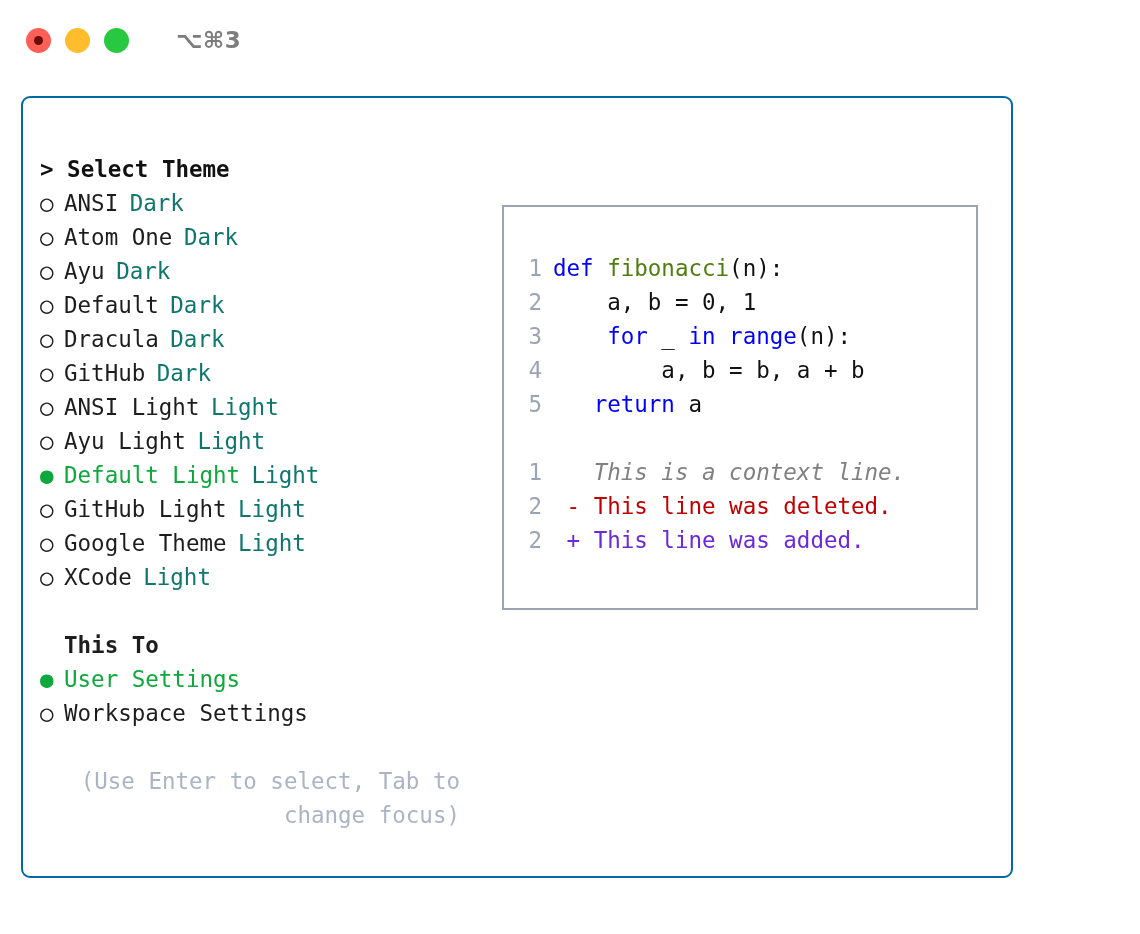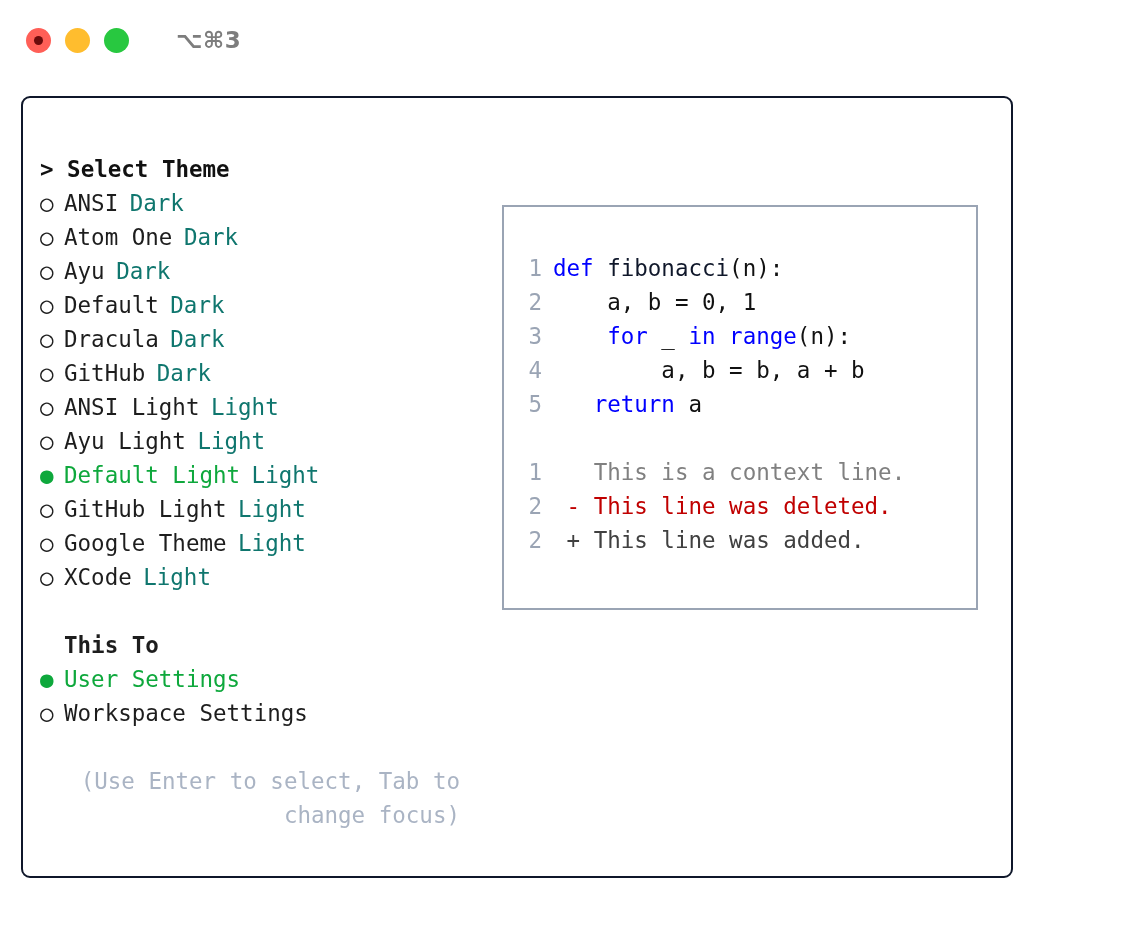--- a/index.html
+++ b/index.html
@@ -72,21 +72,21 @@
     white-space: pre;
   }
 
   
   .frame {
     position: absolute;
     left: 21px;
     top: 96px;
     width: 992px;
     height: 782px;
-    border: 2px solid #0f172a;
+    border: 2px solid #0369a1;
     border-radius: 9px;
     box-sizing: border-box;
     background: #ffffff;
   }
 
   
   .cols {
     position: absolute;
     left: 0; top: 0;
     width: 100%; height: 100%;
@@ -185,25 +185,25 @@
     display: inline-block;
     width: 22px;
     flex: 0 0 22px;
     text-align: right;
     color: #9aa4b4;
     margin-right: 11px;
   }
   .ctext { white-space: pre; }
 
   .kw   { color: #0000ff; }
-  .fn   { color: #0f172a; text-align: center; }
+  .fn   { color: #4d7c0f; text-align: center; }
   .plain{ color: #111111; }
-  .ctx  { color: #808080; }
+  .ctx  { color: #808080; font-style: italic; }
   .del  { color: #c00000; }
-  .add  { color: #404040; }
+  .add  { color: #6d28d9; }
   .blank-line { height: 34px; }
 </style>
 </head>
 <body>
 
 <div class="page">
 
   <div class="titlebar">
     <div class="lights">
       <span class="light red"></span>

